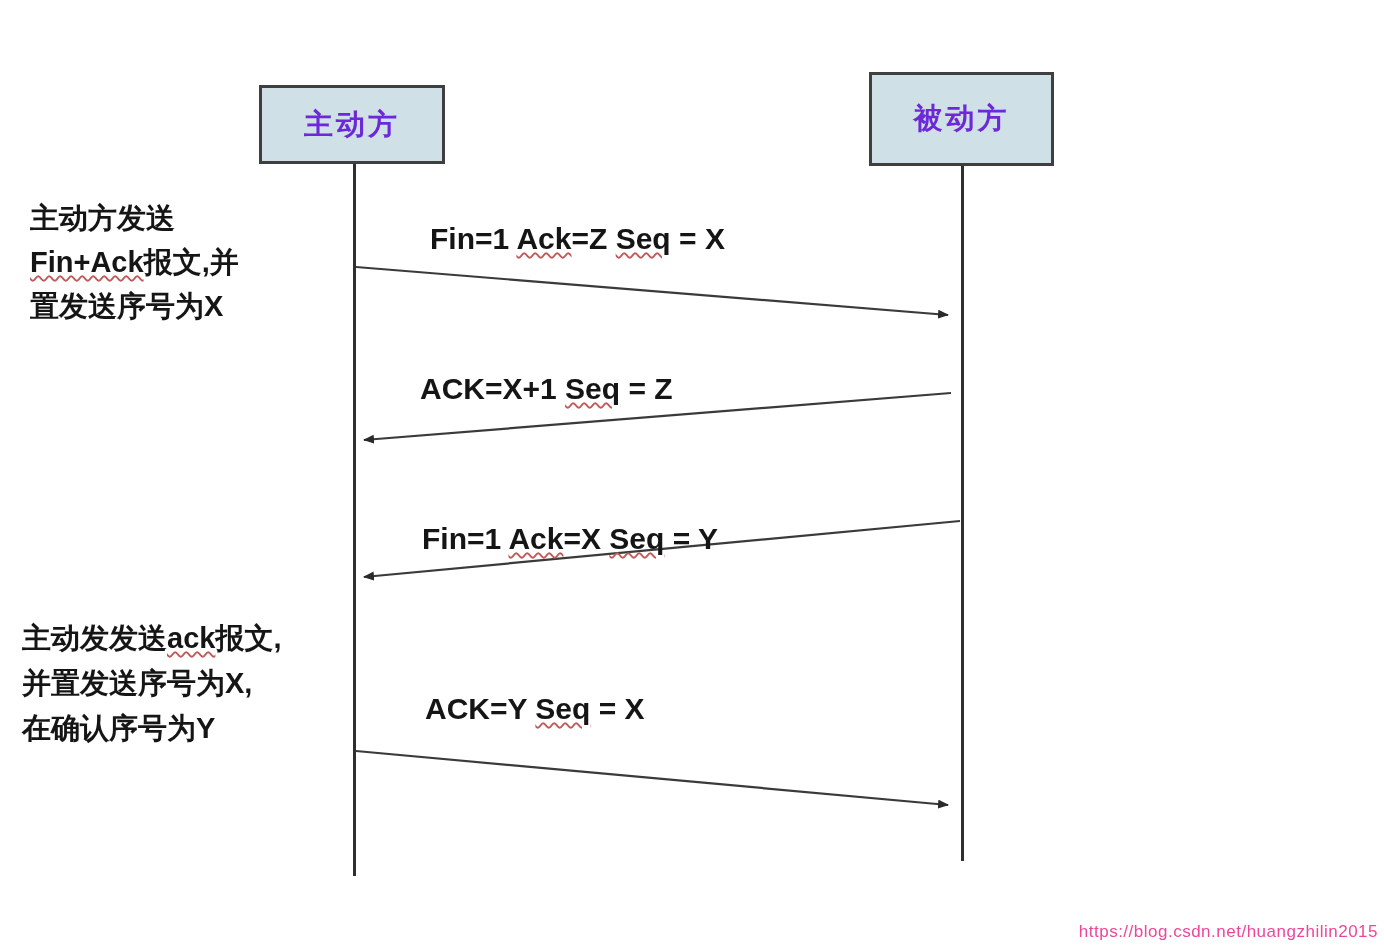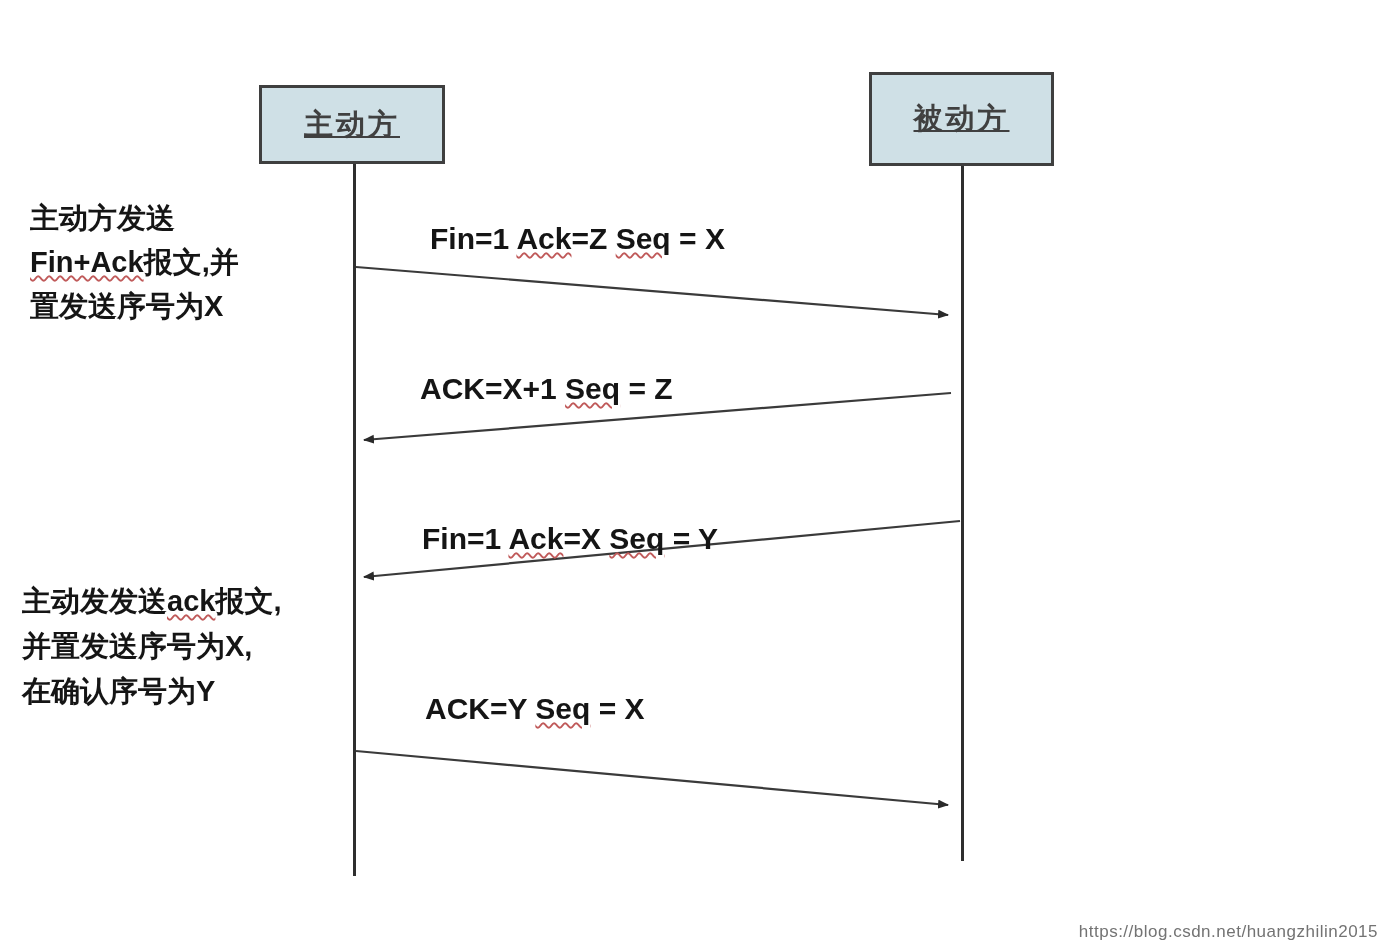--- a/index.html
+++ b/index.html
@@ -24,24 +24,23 @@
   .actor-box {
     position: absolute;
     z-index: 2;
     background: #cfe0e6;
     border: 3px solid #3f3f3f;
     display: flex;
     align-items: center;
     justify-content: center;
     font-size: 29px;
     font-weight: bold;
-    color: #404040;
+    color: #6d28d9;
     letter-spacing: 3px;
     box-sizing: border-box;
-    text-decoration: underline;
   }
   .actor-box.initiator { left: 259px; top: 85px; width: 186px; height: 79px; }
   .actor-box.responder { left: 869px; top: 72px; width: 185px; height: 94px; }
   .msg-label {
     position: absolute;
     z-index: 2;
     font-size: 30px;
     font-weight: bold;
     color: #151515;
     text-align: left;
@@ -56,35 +55,35 @@
     z-index: 2;
     font-size: 29px;
     font-weight: bold;
     color: #151515;
     line-height: 44px;
     white-space: nowrap;
   }
   .note.left-top    { left: 30px;   top: 196px; }
   .note.right-top   { left: 1017px; top: 216px; line-height: 45px; }
   .note.right-mid   { left: 1030px; top: 442px; line-height: 45px; }
-  .note.left-bottom { left: 22px;   top: 579px; line-height: 45px; }
+  .note.left-bottom { left: 22px;   top: 616px; line-height: 45px; }
   .sq {
     text-decoration: underline;
     text-decoration-style: wavy;
     text-decoration-color: #c05a5a;
     text-decoration-thickness: 1.5px;
     text-underline-offset: 3px;
   }
   .watermark {
     position: absolute;
     z-index: 2;
     right: 6px;
     top: 922px;
     font-size: 17px;
-    color: #737373;
+    color: #ec4899;
     letter-spacing: 0.5px;
   }
 </style>
 </head>
 <body>
 
 <div class="canvas">
 
   <svg class="wires" viewBox="0 0 1384 952" xmlns="http://www.w3.org/2000/svg">
     <defs>

